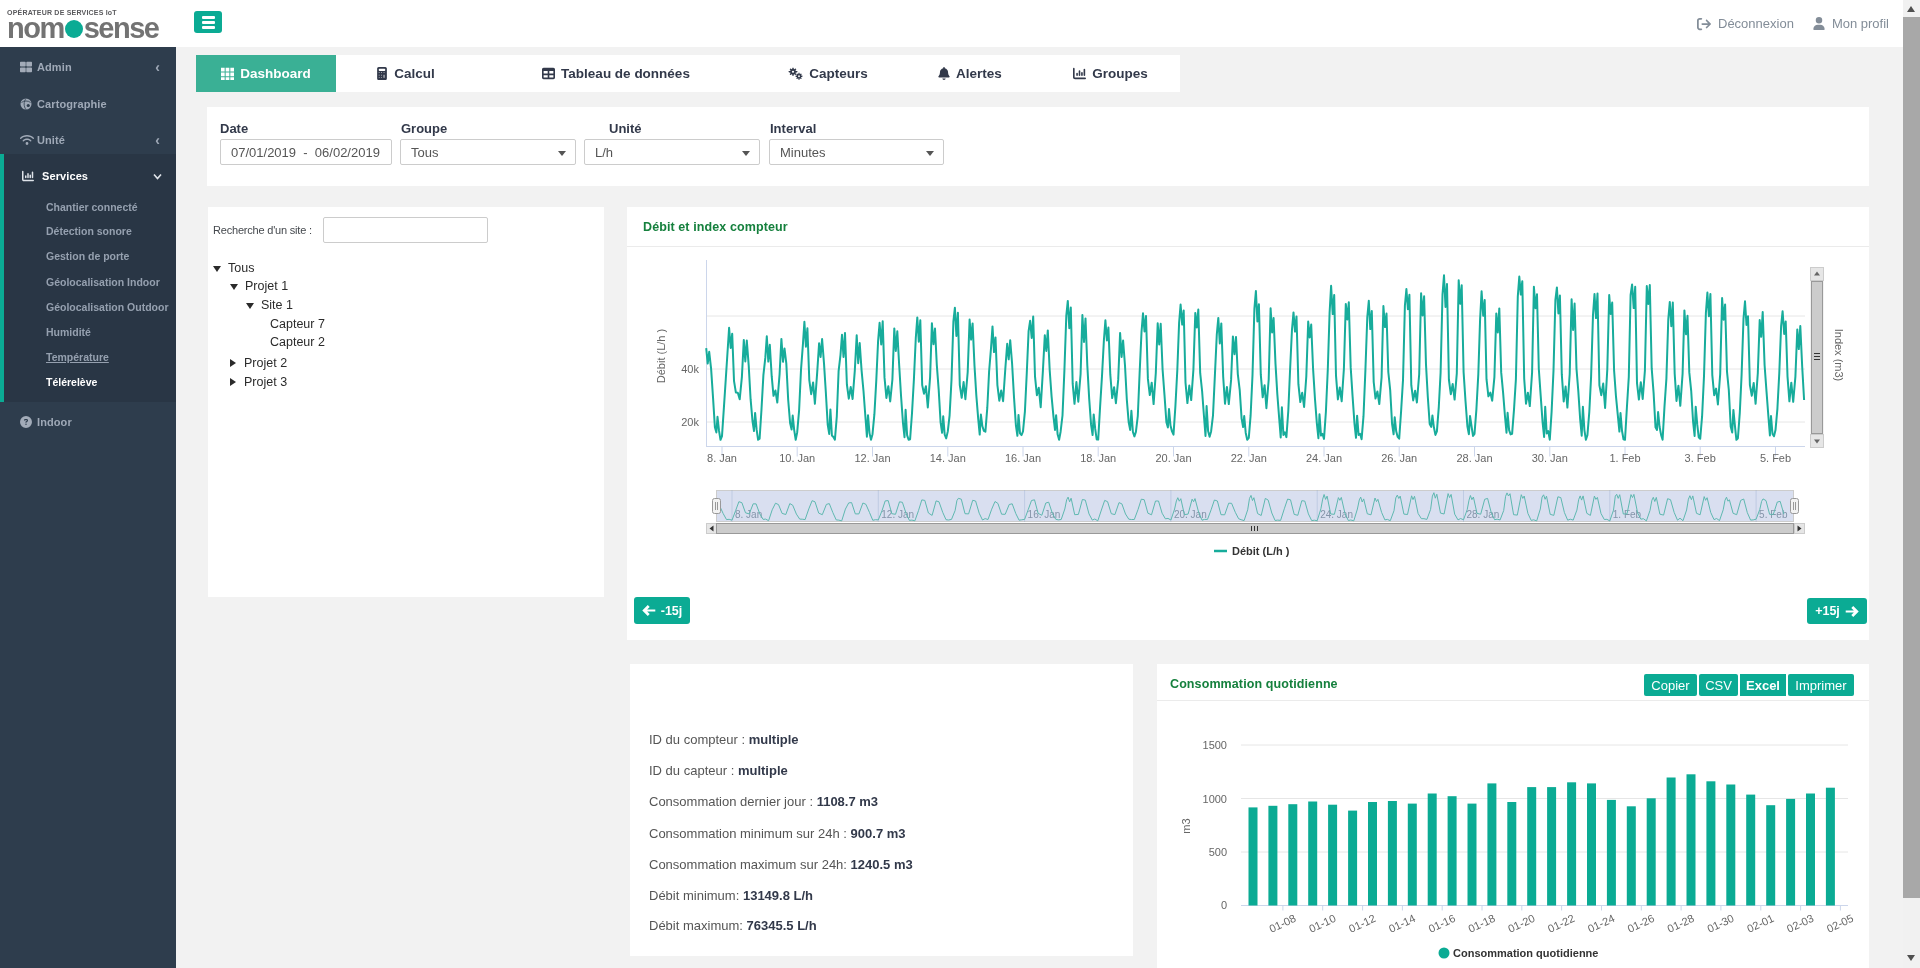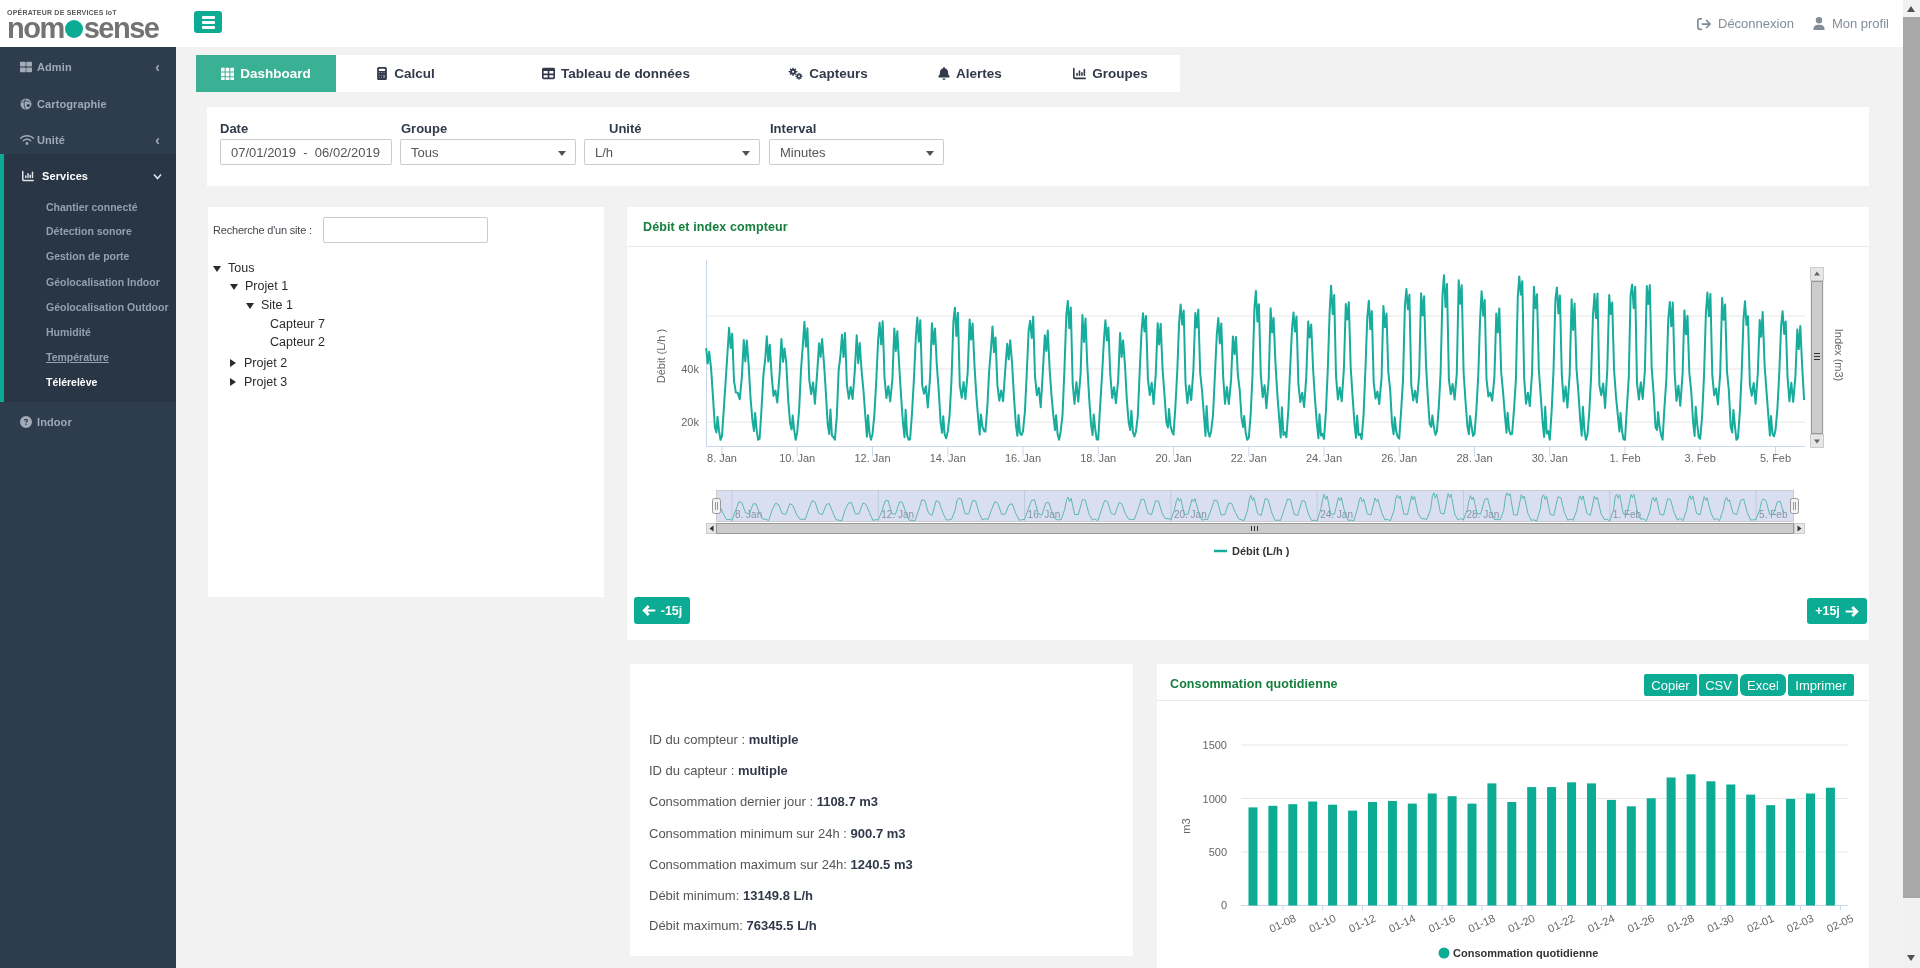--- a/index.html
+++ b/index.html
@@ -293,21 +293,21 @@
   <div class="stat" style="top:169px;">Consommation minimum sur 24h : <b>900.7 m3</b></div>
   <div class="stat" style="top:200px;">Consommation maximum sur 24h: <b>1240.5 m3</b></div>
   <div class="stat" style="top:231px;">Débit minimum: <b>13149.8 L/h</b></div>
   <div class="stat" style="top:261px;">Débit maximum: <b>76345.5 L/h</b></div>
 </div>
 
 <div class="card" style="left:1157px;top:664px;width:712px;height:304px;">
   <div class="cardhead abs" style="left:0;top:0;width:712px;height:37px;padding:13px 0 0 13px;">Consommation quotidienne</div>
   <div class="tealbtn" style="left:487px;top:10px;width:53px;height:22px;border-radius:2px;font-weight:normal;font-size:13px;">Copier</div>
   <div class="tealbtn" style="left:542px;top:10px;width:39px;height:22px;border-radius:2px;font-weight:normal;font-size:13px;">CSV</div>
-  <div class="tealbtn" style="left:583px;top:10px;width:46px;height:22px;border-radius:6px;font-weight:normal;font-size:13px;">Excel</div>
+  <div class="tealbtn" style="left:583px;top:10px;width:46px;height:22px;border-radius:0;font-weight:bold;font-size:13px;">Excel</div>
   <div class="tealbtn" style="left:631px;top:10px;width:66px;height:22px;border-radius:2px;font-weight:normal;font-size:13px;">Imprimer</div>
   <svg width="712" height="270" style="position:absolute;left:0;top:37px" font-family="Liberation Sans, sans-serif">
       <line x1="84" y1="44" x2="691" y2="44" stroke="#e6e6e6" stroke-width="1"></line>
       <text x="70" y="48" font-size="11" fill="#666" text-anchor="end">1500</text>
       <line x1="84" y1="97.5" x2="691" y2="97.5" stroke="#e6e6e6" stroke-width="1"></line>
       <text x="70" y="101.5" font-size="11" fill="#666" text-anchor="end">1000</text>
       <line x1="84" y1="151" x2="691" y2="151" stroke="#e6e6e6" stroke-width="1"></line>
       <text x="70" y="155" font-size="11" fill="#666" text-anchor="end">500</text>
       <line x1="84" y1="204.5" x2="691" y2="204.5" stroke="#ccd6eb" stroke-width="1"></line>
       <text x="70" y="208" font-size="11" fill="#666" text-anchor="end">0</text>

